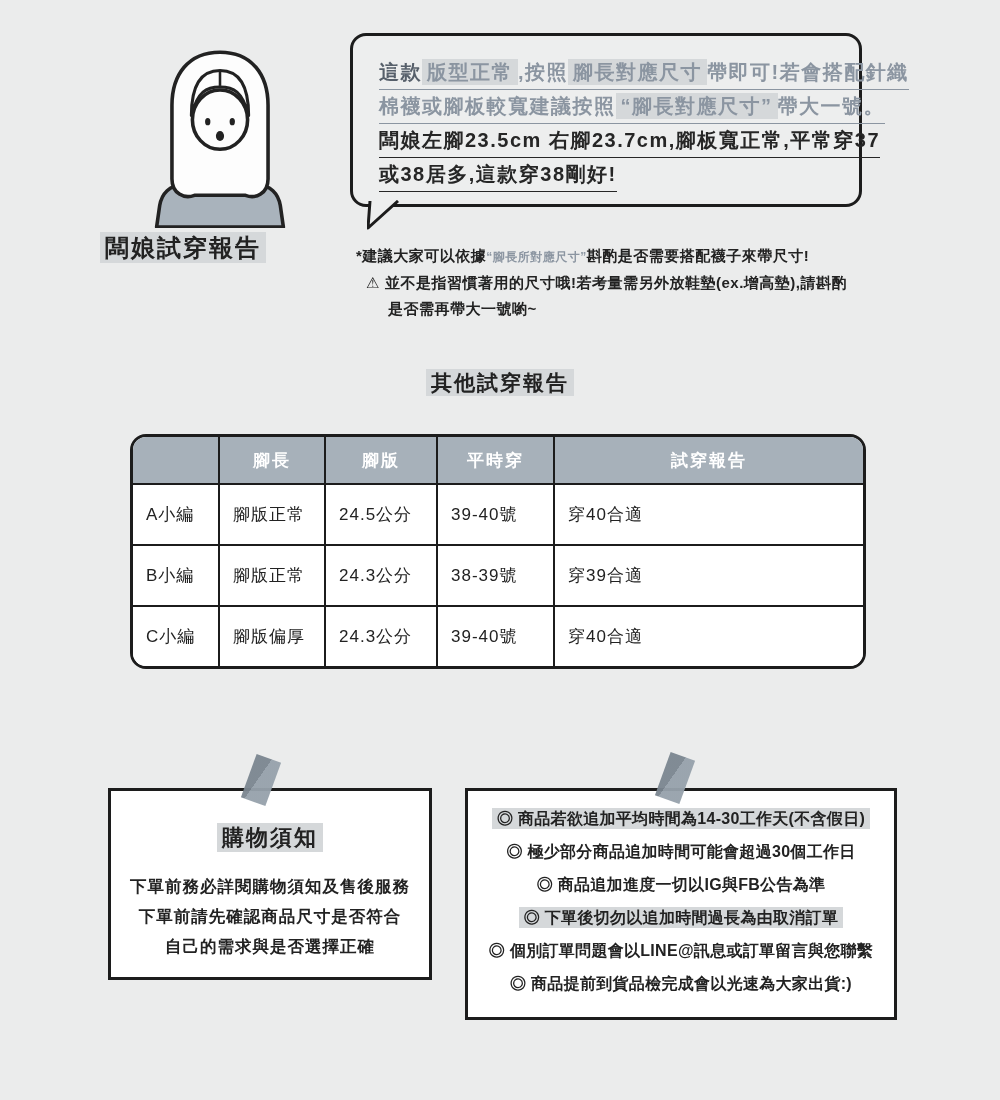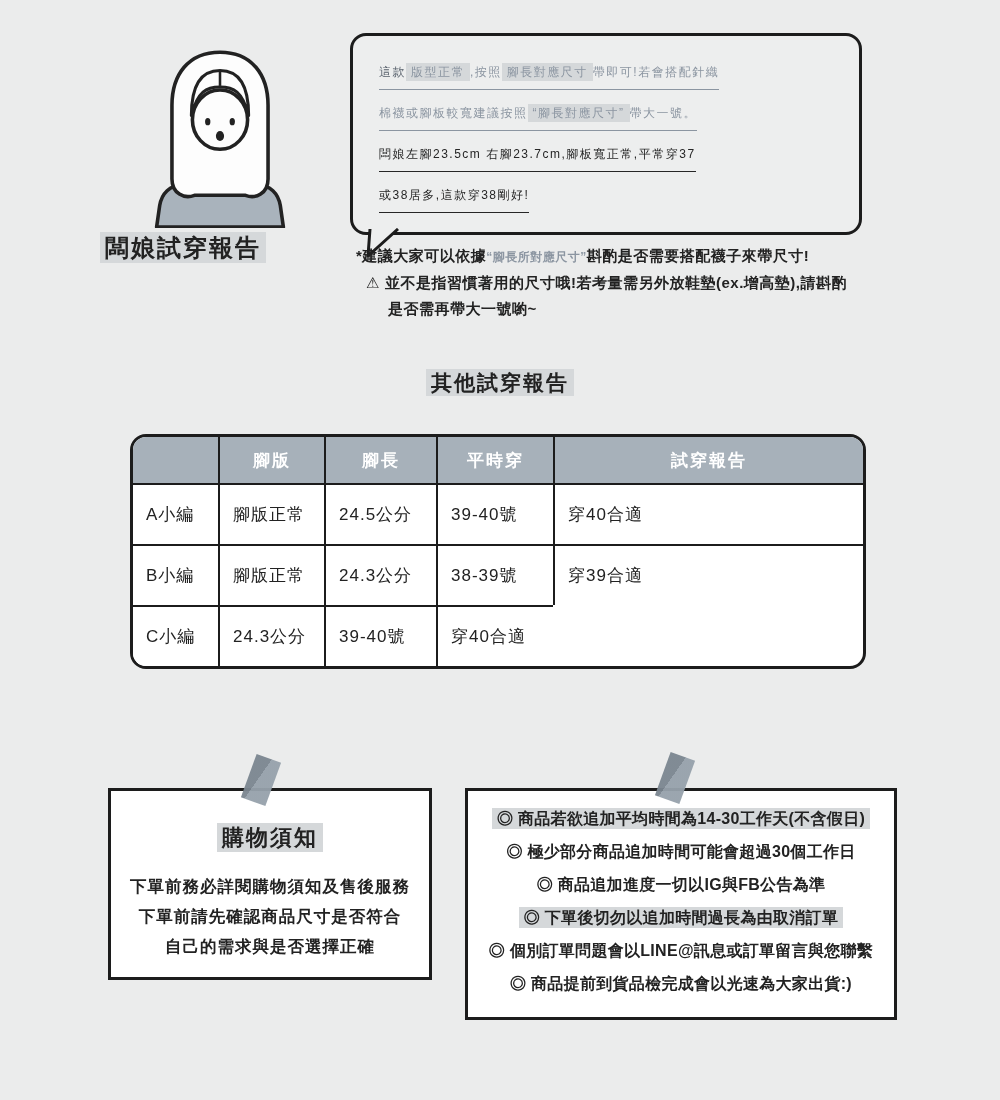--- a/index.html
+++ b/index.html
@@ -11,21 +11,21 @@
   .hl { background:#d5d8da; padding:2px 5px; }
 
   
   .avatar { position:absolute; left:143px; top:44px; width:154px; height:184px; }
   .avatar-label { position:absolute; left:100px; top:232px; width:240px; text-align:left;
     font-size:24px; font-weight:bold; letter-spacing:2px; }
 
   
   .bubble { position:absolute; left:350px; top:33px; width:512px; box-sizing:border-box;
     padding:24px 22px 8px 26px; background:#edeeee; border:3px solid #1c1c1c; border-radius:16px; }
-  .bl { display:block; margin-bottom:11px; font-size:12px; font-weight:400;
+  .bl { display:block; margin-bottom:4px; font-size:20px; font-weight:700;
     letter-spacing:1.5px; line-height:25px; white-space:nowrap; }
   .bl .inner { display:inline-block; padding-bottom:4px; border-bottom:1.6px solid currentColor; }
   .bl.grey { color:#8b95a1; }
   .bl.dark { color:#262626; }
   .seg-dark { color:#565f6a; }
   .tail { position:absolute; left:14px; bottom:-26px; }
 
   
   .notes { position:absolute; left:356px; top:243px; width:540px; font-size:15px;
     font-weight:700; letter-spacing:0.5px; line-height:26px; color:#222; }
@@ -114,41 +114,42 @@
     <div class="note3">是否需再帶大一號喲~</div>
   </div>
 
   <div class="report-title">
     <span class="hl">其他試穿報告</span>
   </div>
 
   <div class="report-table">
     <div class="trow head">
       <div class="tcell"></div>
+      <div class="tcell">腳長</div>
       <div class="tcell">腳版</div>
-      <div class="tcell">腳長</div>
       <div class="tcell">平時穿</div>
       <div class="tcell">試穿報告</div>
     </div>
     <div class="trow body">
       <div class="tcell">A小編</div>
       <div class="tcell">腳版正常</div>
       <div class="tcell">24.5公分</div>
       <div class="tcell">39-40號</div>
       <div class="tcell">穿40合適</div>
     </div>
     <div class="trow body">
       <div class="tcell">B小編</div>
       <div class="tcell">腳版正常</div>
       <div class="tcell">24.3公分</div>
       <div class="tcell">38-39號</div>
       <div class="tcell">穿39合適</div>
     </div>
     <div class="trow body">
       <div class="tcell">C小編</div>
+      <div class="tcell">腳版偏厚</div>
       <div class="tcell">24.3公分</div>
       <div class="tcell">39-40號</div>
       <div class="tcell">穿40合適</div>
     </div>
   </div>
 
   <div class="notice notice-left">
     <div class="notice-title">
       <span class="hl">購物須知</span>
     </div>

